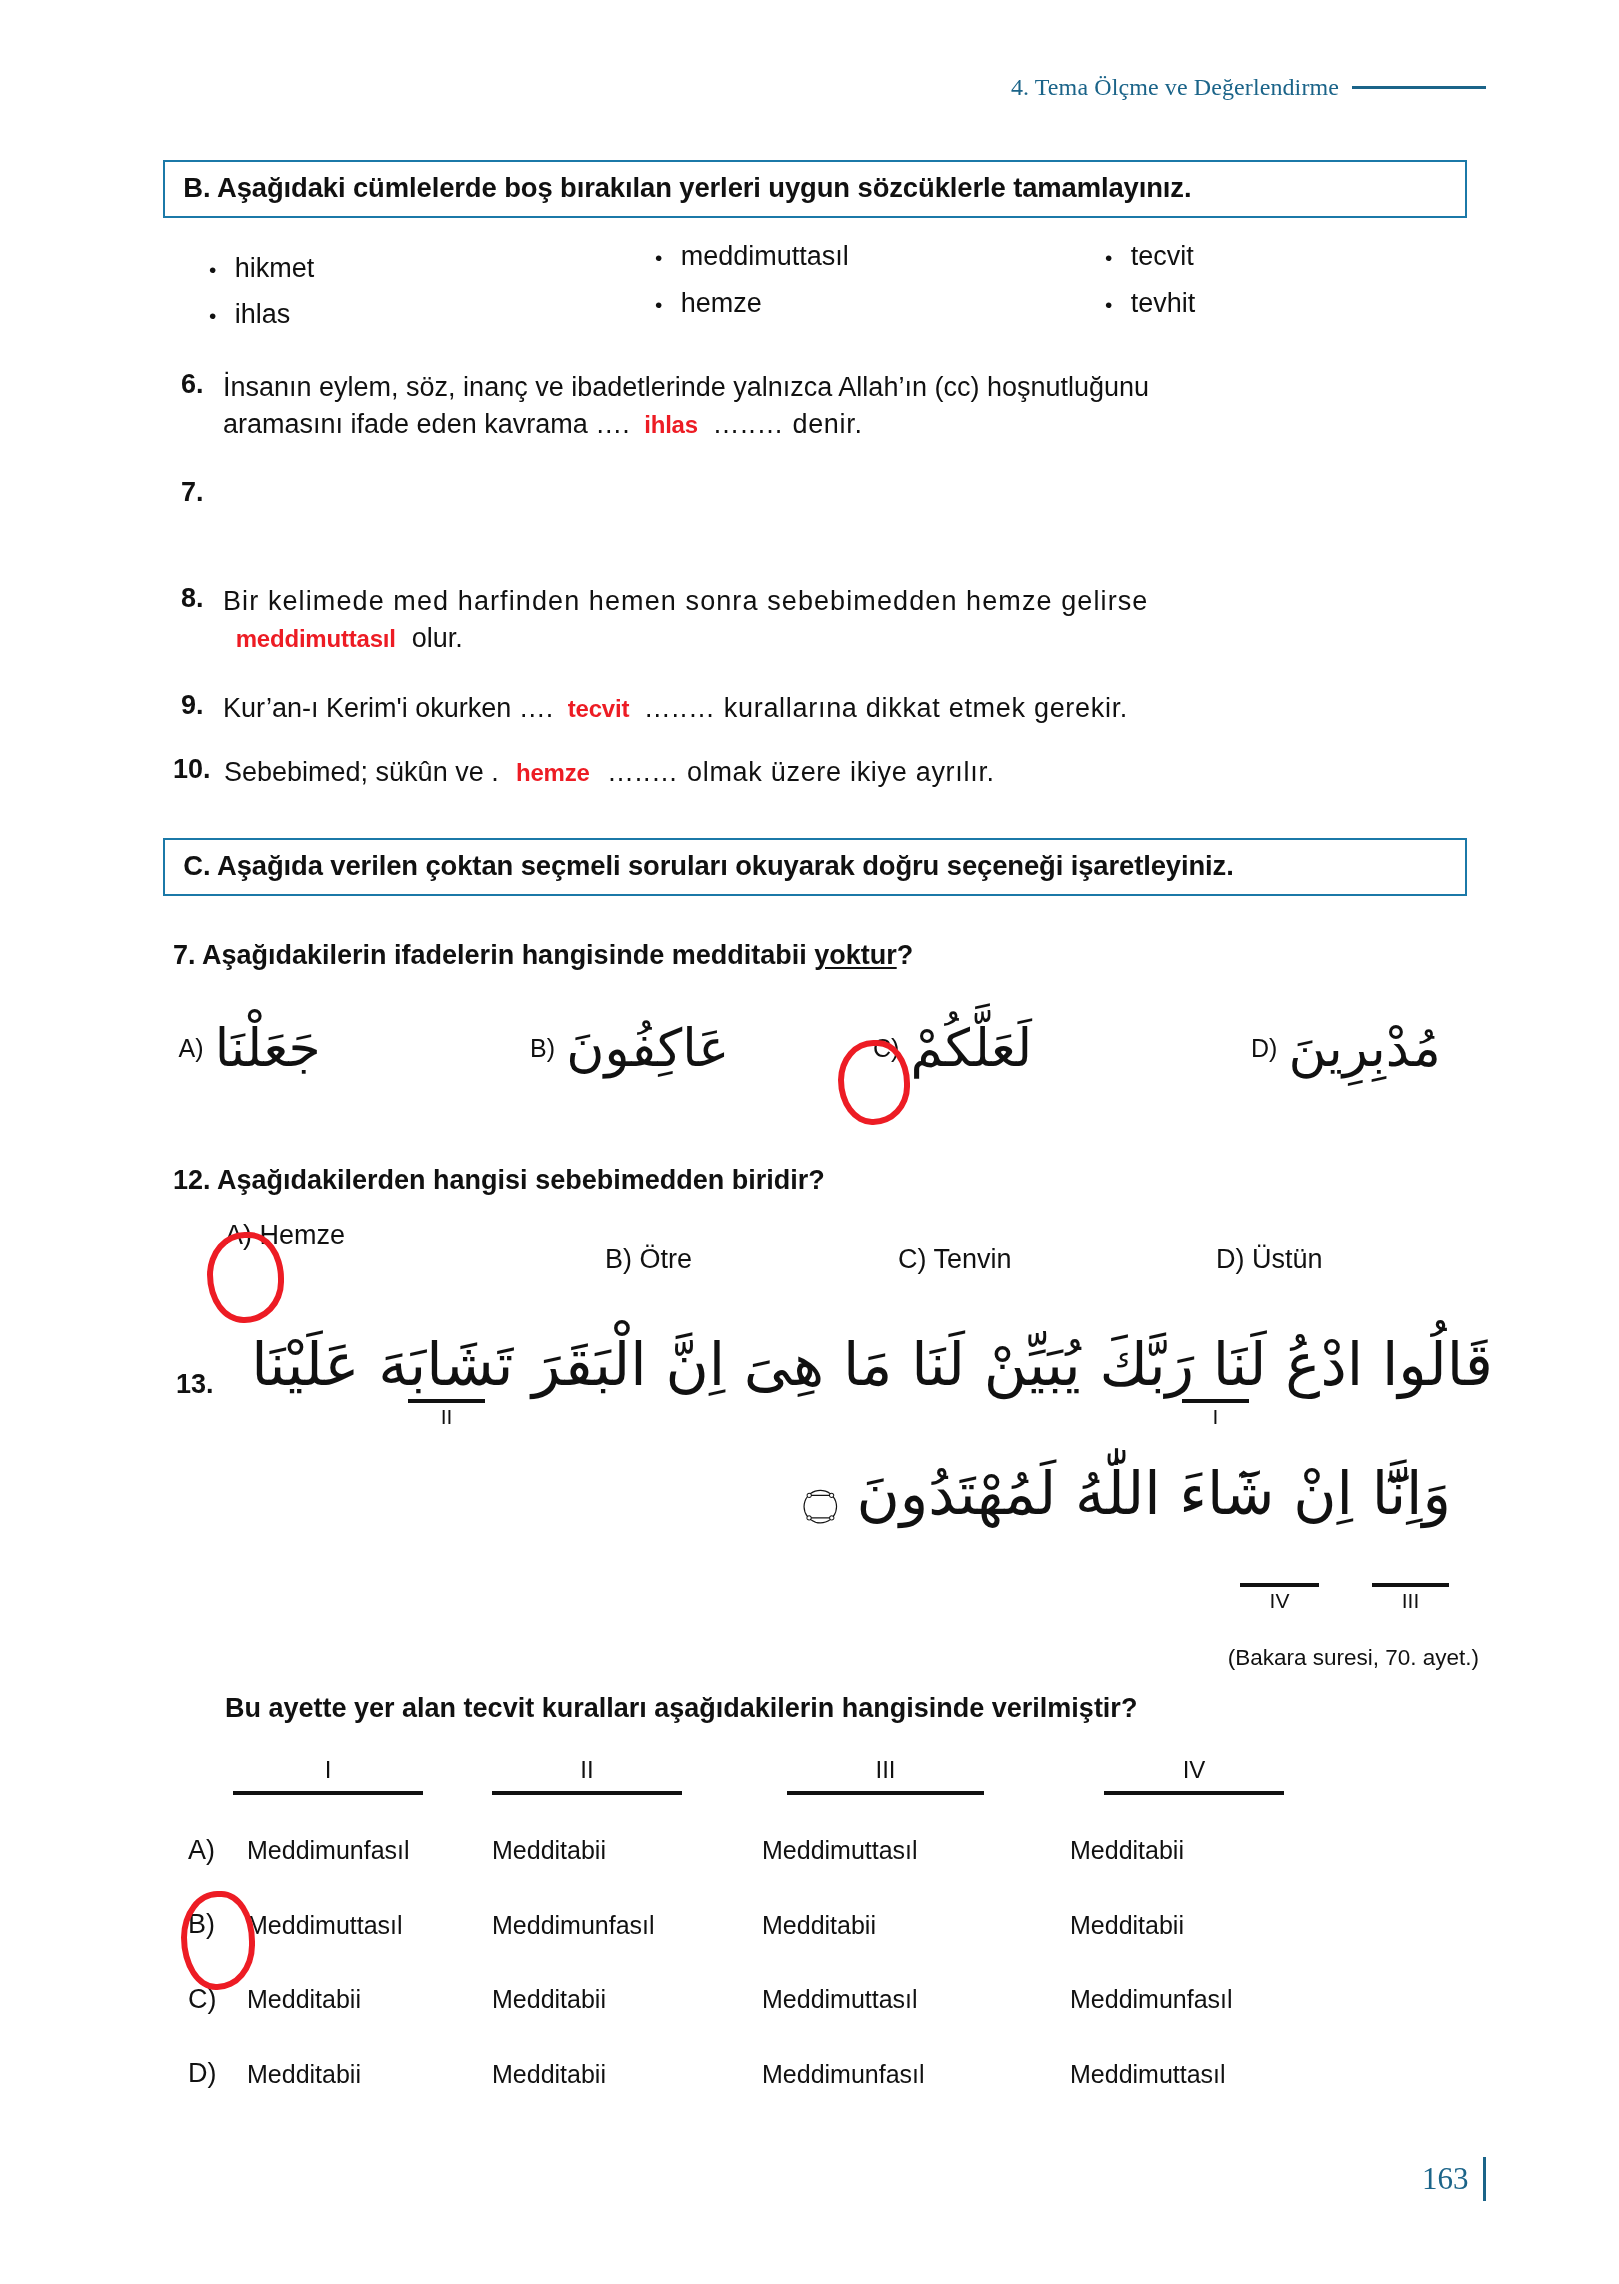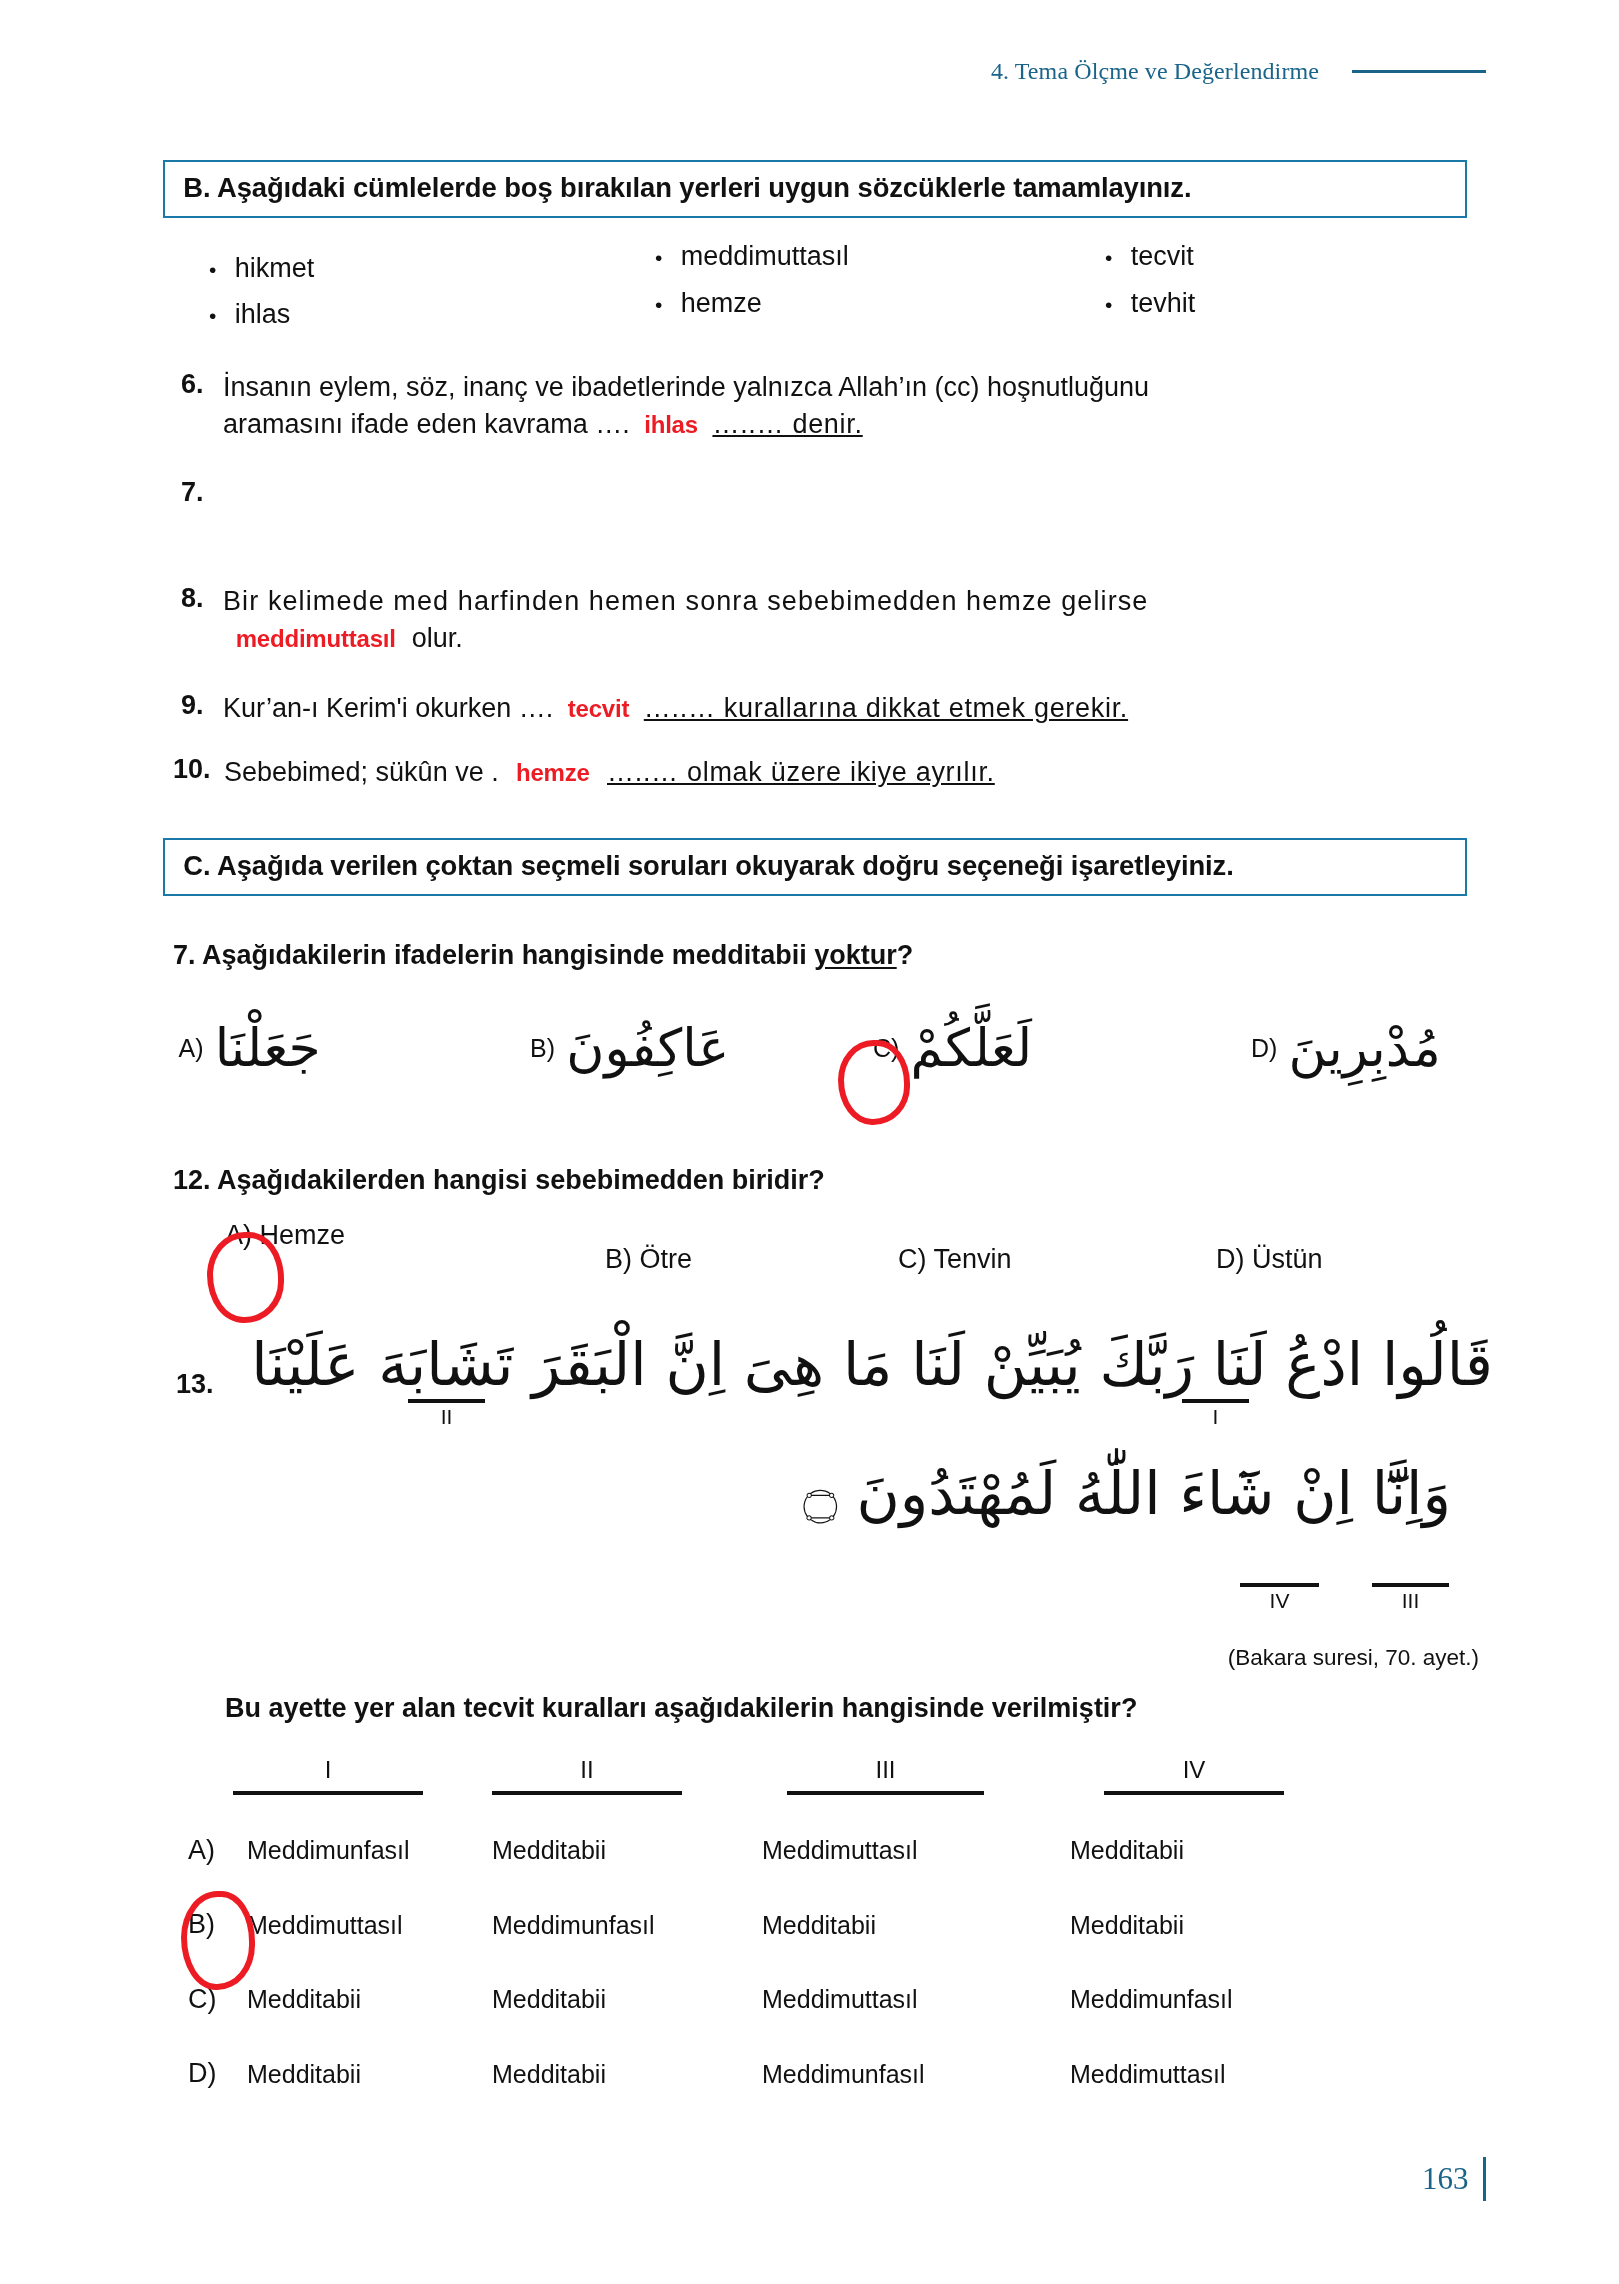--- a/index.html
+++ b/index.html
@@ -19,25 +19,25 @@
     position: relative;
     width: 1620px;
     height: 2284px;
     box-sizing: border-box;
     padding: 0;
   }
 
   
   .runhead {
     position: absolute;
-    top: 58px;
+    top: 74px;
     right: 134px;
     display: flex;
     align-items: center;
-    gap: 33px;
+    gap: 13px;
   }
   .runhead-text {
     font-family: "Liberation Serif", serif;
     font-size: 24px;
     color: #1b6489;
     letter-spacing: 0.1px;
     white-space: nowrap;
   }
   .runhead-rule {
     width: 134px;
@@ -106,21 +106,21 @@
     line-height: 1.36;
     color: #111;
   }
   .qbody .ln { display: block; }
   .answer {
     color: #ed1c24;
     font-weight: bold;
     font-size: 24px;
     letter-spacing: -0.2px;
   }
-  .dots { letter-spacing: 0.7px; text-decoration: underline; }
+  .dots { letter-spacing: 0.7px; }
 
   
   .mcq-stem {
     position: absolute;
     font-size: 27px;
     font-weight: bold;
     color: #111;
     white-space: nowrap;
   }
   .u { text-decoration: underline; text-underline-offset: 2.8px; }

